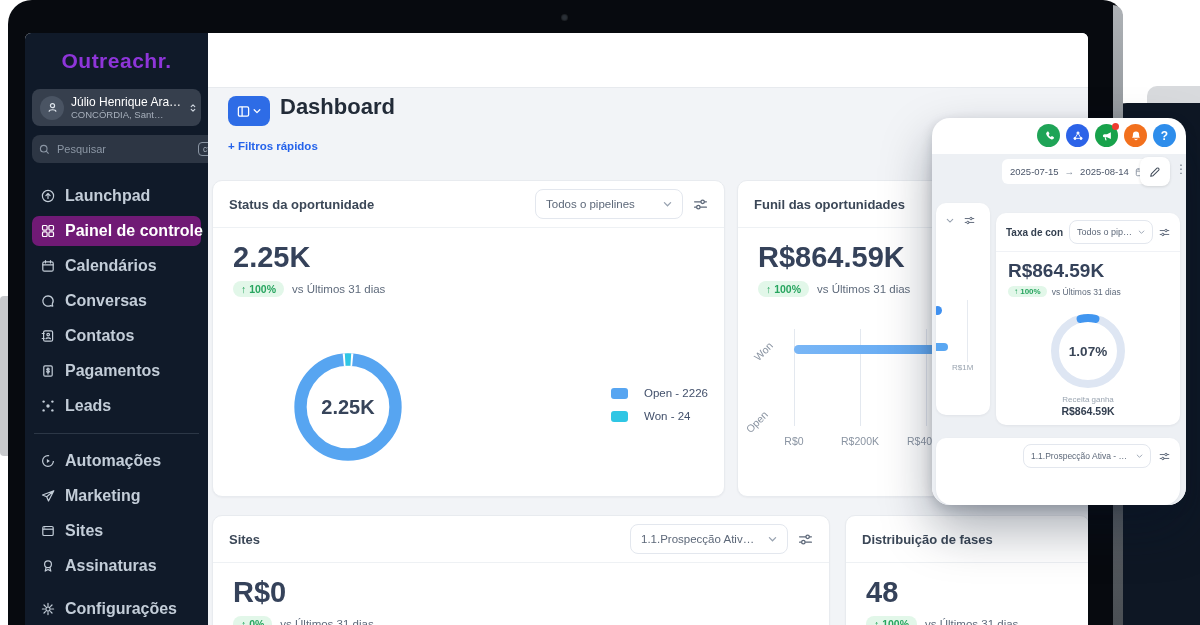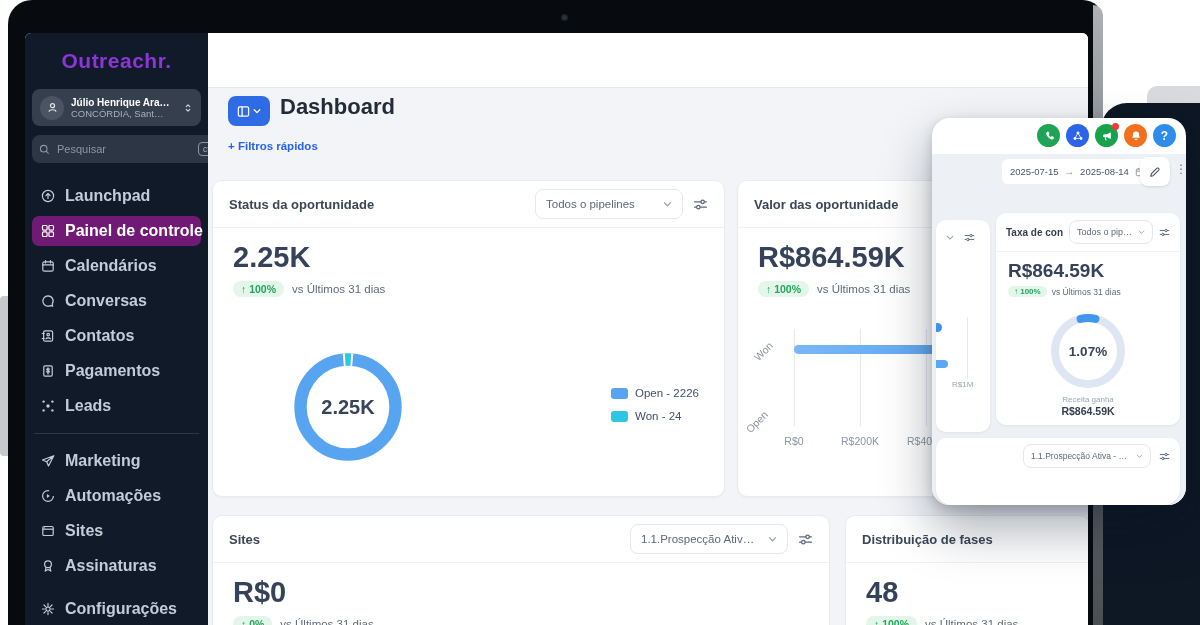--- a/index.html
+++ b/index.html
@@ -4,33 +4,33 @@
 <style>
   html,body{margin:0;padding:0;background:#fff;}
   .stage{position:relative;width:1200px;height:625px;background:#fff;overflow:hidden;
          font-family:"Liberation Sans",sans-serif;-webkit-font-smoothing:antialiased;}
   svg{display:block;}
 
   
   .tablet-edge{position:absolute;left:1147px;top:86px;width:53px;height:40px;background:#d8dadd;border-radius:10px 0 0 0;}
   .tablet{position:absolute;left:1101px;top:103px;width:99px;height:522px;background:#0e1724;border-radius:26px 0 0 0;}
   .hinge{position:absolute;left:0;top:296px;width:9px;height:160px;background:#c7c9cc;border-radius:4px 0 0 4px;}
-  .laptop{position:absolute;left:8px;top:0;width:1095px;height:625px;background:#070a0f;border-radius:24px 20px 0 0;}
+  .laptop{position:absolute;left:8px;top:0;width:1095px;height:625px;background:#070a0f;border-radius:24px 20px 0 0;padding-left:20px;}
   .laptop::after{content:"";position:absolute;right:0;top:5px;width:10px;height:620px;
       background:linear-gradient(180deg,#aeb2b6 0,#82878c 30%,#4a4f54 100%);border-radius:0 18px 0 0;}
   .camera{position:absolute;left:553px;top:14px;width:7px;height:7px;border-radius:50%;background:#2b3138;box-shadow:inset 0 0 2px #000;}
   .screen{position:absolute;left:17px;top:33px;width:1063px;height:592px;background:#fff;border-radius:6px 6px 0 0;overflow:hidden;}
 
   
   .sidebar{position:absolute;left:0;top:0;width:183px;height:592px;background:#101a29;}
   .logo{margin:16px 0 0;text-align:center;font-size:21px;font-weight:700;color:#8e35d9;letter-spacing:.5px;}
   .profile{position:absolute;left:7px;top:56px;width:169px;height:37px;background:#363f4d;border-radius:8px;
            display:flex;align-items:center;padding:0 8px;gap:7px;box-sizing:border-box;cursor:pointer;}
   .avatar{width:24px;height:24px;border-radius:50%;background:#4a5463;display:flex;align-items:center;justify-content:center;flex:none;}
-  .p-name{font-size:10px;font-weight:700;color:#fff;white-space:nowrap;}
+  .p-name{font-size:12px;font-weight:400;color:#fff;white-space:nowrap;}
   .p-loc{font-size:9.5px;color:#a7b0bc;white-space:nowrap;}
   .p-chev{margin-left:auto;color:#cfd6df;}
   .searchrow{position:absolute;left:7px;top:102px;width:169px;display:flex;gap:6px;}
   .search{flex:1;height:28px;background:#2d3644;border-radius:8px;display:flex;align-items:center;padding:0 7px;gap:5px;box-sizing:border-box;}
   .s-in{flex:1;min-width:0;background:transparent;border:none;outline:none;color:#b6c0cc;font-size:11px;font-family:inherit;}
   .s-in::placeholder{color:#8b96a4;}
   .kbd{border:1px solid #8b96a4;border-radius:4px;font-size:8.5px;color:#aab4c0;padding:1px 4px;flex:none;}
   .ai-btn{width:30px;height:28px;background:#2d3644;border-radius:8px;display:flex;align-items:center;justify-content:center;cursor:pointer;}
   .menu{position:absolute;left:7px;top:148px;width:169px;}
   .mi{display:flex;align-items:center;gap:10px;height:30px;padding:0 9px;border-radius:7px;color:#c3cdd8;
@@ -58,21 +58,21 @@
   .card-body{padding:14px 20px 0;}
   .big{font-size:29px;font-weight:700;color:#35425a;line-height:1.1;}
   .delta-row{display:flex;align-items:center;gap:8px;margin-top:7px;}
   .badge{background:#e2f7e9;color:#27a55f;font-size:10.5px;font-weight:700;padding:2px 8px;border-radius:10px;}
   .vs{font-size:11.5px;color:#5f6b7c;}
 
   .donut-wrap{position:absolute;left:78px;top:169px;width:114px;height:114px;}
   .donut-center{position:absolute;inset:0;display:flex;align-items:center;justify-content:center;
                 font-size:20px;font-weight:700;color:#37445a;}
   .legend{position:absolute;left:398px;top:206px;display:flex;flex-direction:column;gap:11px;}
-  .lg-item{display:flex;align-items:center;gap:7px;font-size:11.5px;color:#42506b;cursor:pointer;}
+  .lg-item{display:flex;align-items:center;gap:16px;font-size:11.5px;color:#42506b;cursor:pointer;}
   .sw{width:17px;height:11px;border-radius:3px;flex:none;}
 
   .hbar{position:absolute;left:0;top:138px;width:100%;height:150px;}
   .gl{position:absolute;top:10px;height:97px;width:1px;background:#e3e8ef;}
   .hbar .bar{position:absolute;left:56px;top:26px;width:264px;height:9px;border-radius:5px;
              background:linear-gradient(90deg,#79b6f6,#4e9ef0);}
   .cat{position:absolute;font-size:10.5px;color:#8a94a2;transform:rotate(-45deg);transform-origin:left bottom;}
   .tick{position:absolute;top:116px;font-size:10.5px;color:#8a94a2;transform:translateX(-50%);}
   .rec-l{position:absolute;right:20px;top:272px;font-size:10.5px;color:#98a2ae;}
   .rec-v{position:absolute;right:20px;top:286px;font-size:15px;font-weight:700;color:#333f52;}
@@ -86,21 +86,21 @@
   .pic.bell{background:#f2701d;} .pic.help{background:#2e8deb;color:#fff;font-size:12px;font-weight:700;}
   .reddot{position:absolute;top:-1px;right:-1px;width:7px;height:7px;border-radius:50%;background:#ee3b2f;}
   .panel-body{position:absolute;left:0;top:36px;width:254px;height:351px;background:#edf0f4;border-radius:0 0 18px 18px;overflow:hidden;}
   .date-box{position:absolute;left:70px;top:5px;height:25px;background:#fff;border-radius:6px;display:flex;align-items:center;
             gap:6px;padding:0 8px;font-size:9.5px;color:#4a5568;cursor:pointer;}
   .date-sep{color:#8a94a2;}
   .edit-btn{position:absolute;left:208px;top:3px;width:30px;height:29px;background:#fff;border-radius:8px;display:flex;
             align-items:center;justify-content:center;box-shadow:0 1px 3px rgba(0,0,0,.12);cursor:pointer;color:#424c5a;}
   .kebab{position:absolute;left:243px;top:9px;font-size:12px;color:#6a7482;cursor:pointer;line-height:1;}
   .p-card{position:absolute;background:#fff;border-radius:10px;box-shadow:0 1px 3px rgba(16,24,40,.06);box-sizing:border-box;}
-  .p-partial{left:4px;top:66px;width:54px;height:212px;overflow:hidden;}
+  .p-partial{left:4px;top:49px;width:54px;height:212px;overflow:hidden;}
   .pp-chev{position:absolute;left:10px;top:14px;color:#98a2b0;}
   .pp-sliders{position:absolute;left:28px;top:12px;color:#5d6879;}
   .pp-gl{position:absolute;left:31px;top:97px;width:1px;height:62px;background:#e6eaf0;}
   .pp-dot{position:absolute;left:-3px;top:103px;width:9px;height:9px;border-radius:50%;background:#3f90f0;}
   .pp-bar{position:absolute;left:-4px;top:140px;width:16px;height:8px;background:#5aa7f2;border-radius:0 4px 4px 0;}
   .pp-ax{position:absolute;left:16px;top:160px;font-size:8px;color:#9aa4b0;}
   .p-main{left:64px;top:59px;width:184px;height:212px;}
   .pm-h{display:flex;align-items:center;gap:6px;padding:0 10px;height:38px;border-bottom:1px solid #f0f2f6;}
   .pm-t{font-size:10px;font-weight:700;color:#333f4f;white-space:nowrap;}
   .dd.small{height:24px;font-size:9px;padding:0 7px;gap:5px;}
@@ -234,34 +234,34 @@
                   <circle cx="11.4" cy="11.4" r="1.2"></circle>
                 </svg>
               </span>
             <span>Leads</span>
           </div>
 
           <div class="divider"></div>
 
           <div class="mi">
             <span class="ic">
-                <svg viewBox="0 0 14 14" fill="none" stroke="currentColor" stroke-width="1.2" stroke-linejoin="round">
-                  <path d="M12.8 1.8 1.5 6l4.2 1.8L7.5 12 12.8 1.8ZM5.7 7.8l7.1-6"></path>
-                </svg>
-              </span>
-            <span>Marketing</span>
-          </div>
-          <div class="mi">
-            <span class="ic">
                 <svg viewBox="0 0 14 14" fill="none" stroke="currentColor" stroke-width="1.2">
                   <circle cx="7" cy="7" r="5.4" stroke-dasharray="26 8"></circle>
                   <path d="M5.9 4.9l3 2.1-3 2.1Z" fill="currentColor" stroke="none"></path>
                 </svg>
               </span>
             <span>Automações</span>
+          </div>
+          <div class="mi">
+            <span class="ic">
+                <svg viewBox="0 0 14 14" fill="none" stroke="currentColor" stroke-width="1.2" stroke-linejoin="round">
+                  <path d="M12.8 1.8 1.5 6l4.2 1.8L7.5 12 12.8 1.8ZM5.7 7.8l7.1-6"></path>
+                </svg>
+              </span>
+            <span>Marketing</span>
           </div>
           <div class="mi">
             <span class="ic">
                 <svg viewBox="0 0 14 14" fill="none" stroke="currentColor" stroke-width="1.2">
                   <rect x="1.8" y="2.5" width="10.4" height="9" rx="1.3"></rect>
                   <path d="M1.8 5.2h10.4"></path>
                   <circle cx="3.7" cy="3.9" r=".55" fill="currentColor" stroke="none"></circle>
                 </svg>
               </span>
             <span>Sites</span>
@@ -344,21 +344,21 @@
             </div>
             <div class="lg-item">
               <span class="sw" style="background:#2fc6e4;"></span>
               <span>Won - 24</span>
             </div>
           </div>
         </div>
 
         <div class="card" style="left:529px;top:92px;width:341px;height:317px;">
           <div class="card-h">
-            <span class="card-t">Valor das oportunidade</span>
+            <span class="card-t">Funil das oportunidades</span>
           </div>
           <div class="card-body">
             <div class="big">R$864.59K</div>
             <div class="delta-row">
               <span class="badge">↑ 100%</span>
               <span class="vs">vs Últimos 31 dias</span>
             </div>
           </div>
           <div class="hbar">
             <div class="gl" style="left:56px;"></div>

